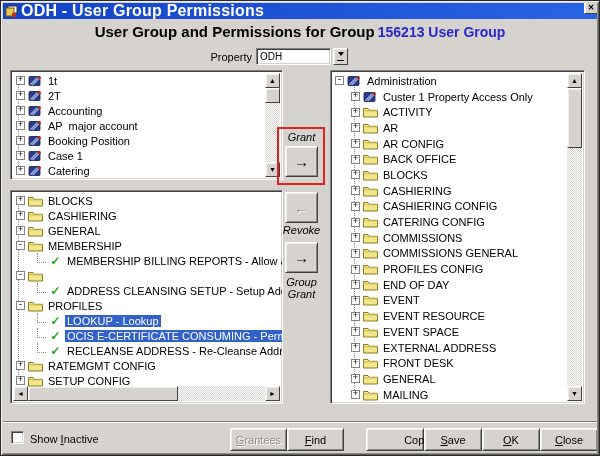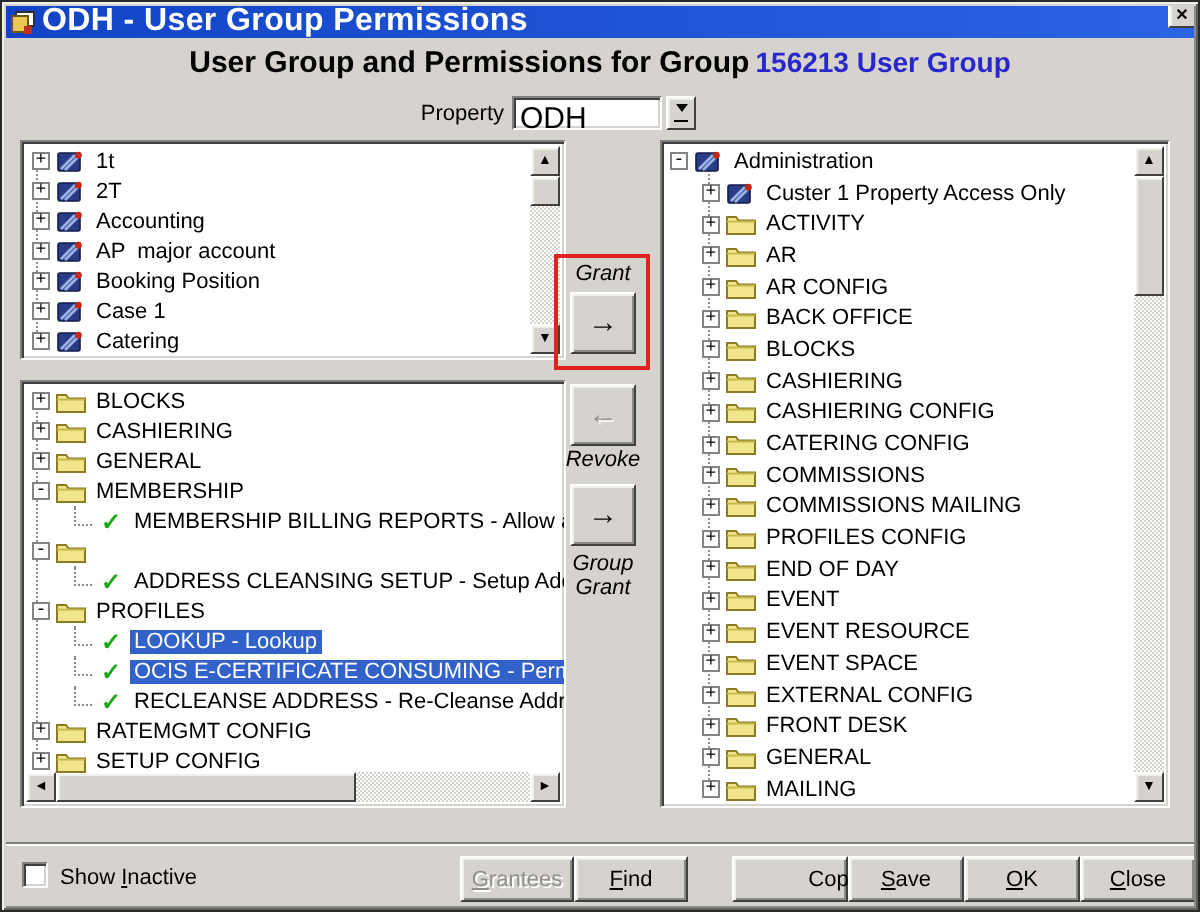--- a/index.html
+++ b/index.html
@@ -28,21 +28,21 @@
   }
   .header { position:absolute; left:0; top:23px; width:600px; text-align:center; }
   .header .pfx { font-weight:bold; font-size:15px; }
   .header .grp { font-weight:bold; font-size:14px; color:#2727cd; }
 
   .prop-label { position:absolute; left:150px; top:51px; width:102px; text-align:right; }
   .prop-combo {
     position:absolute; left:256px; top:48px; width:75px; height:17px; background:#fff;
     border:1px solid; border-color:#808080 #fff #fff #808080;
     box-shadow:inset 1px 1px 0 #404040, inset -1px -1px 0 #d6d3ce;
-    padding:2px 3px; font-size:15px;
+    padding:2px 3px; font-size:10px;
   }
   .prop-drop {
     position:absolute; left:333px; top:48px; width:15px; height:17px;
     background:#d6d3ce; border:1px solid; border-color:#fff #404040 #404040 #fff;
     box-shadow:inset 1px 1px 0 #efefec;
     display:flex; flex-direction:column; align-items:center; justify-content:center; gap:1px;
   }
   .dn-tri { width:0; height:0; border:3px solid transparent; border-top:4px solid #000; }
   .dn-bar { width:7px; height:1px; background:#000; }
 
@@ -469,21 +469,21 @@
         <span class="lbl">COMMISSIONS</span>
       </div>
       <div class="trow lvl1">
         <span class="ebox">+</span>
         <span class="icon">
           <svg viewBox="0 0 15 12" width="15" height="12">
             <path d="M0.5 2.5 h4.5 l1.3 1.8 h8.2 v6.7 h-14 z" fill="#f2e68c" stroke="#8a7a22" stroke-width="1"></path>
             <path d="M0.5 4.8 h14" stroke="#c8b84e" stroke-width="1"></path>
           </svg>
         </span>
-        <span class="lbl">COMMISSIONS MAILING</span>
+        <span class="lbl">COMMISSIONS GENERAL</span>
       </div>
       <div class="trow lvl1">
         <span class="ebox">+</span>
         <span class="icon">
           <svg viewBox="0 0 15 12" width="15" height="12">
             <path d="M0.5 2.5 h4.5 l1.3 1.8 h8.2 v6.7 h-14 z" fill="#f2e68c" stroke="#8a7a22" stroke-width="1"></path>
             <path d="M0.5 4.8 h14" stroke="#c8b84e" stroke-width="1"></path>
           </svg>
         </span>
         <span class="lbl">PROFILES CONFIG</span>
@@ -529,21 +529,21 @@
         <span class="lbl">EVENT SPACE</span>
       </div>
       <div class="trow lvl1">
         <span class="ebox">+</span>
         <span class="icon">
           <svg viewBox="0 0 15 12" width="15" height="12">
             <path d="M0.5 2.5 h4.5 l1.3 1.8 h8.2 v6.7 h-14 z" fill="#f2e68c" stroke="#8a7a22" stroke-width="1"></path>
             <path d="M0.5 4.8 h14" stroke="#c8b84e" stroke-width="1"></path>
           </svg>
         </span>
-        <span class="lbl">EXTERNAL CONFIG</span>
+        <span class="lbl">EXTERNAL ADDRESS</span>
       </div>
       <div class="trow lvl1">
         <span class="ebox">+</span>
         <span class="icon">
           <svg viewBox="0 0 15 12" width="15" height="12">
             <path d="M0.5 2.5 h4.5 l1.3 1.8 h8.2 v6.7 h-14 z" fill="#f2e68c" stroke="#8a7a22" stroke-width="1"></path>
             <path d="M0.5 4.8 h14" stroke="#c8b84e" stroke-width="1"></path>
           </svg>
         </span>
         <span class="lbl">FRONT DESK</span>

